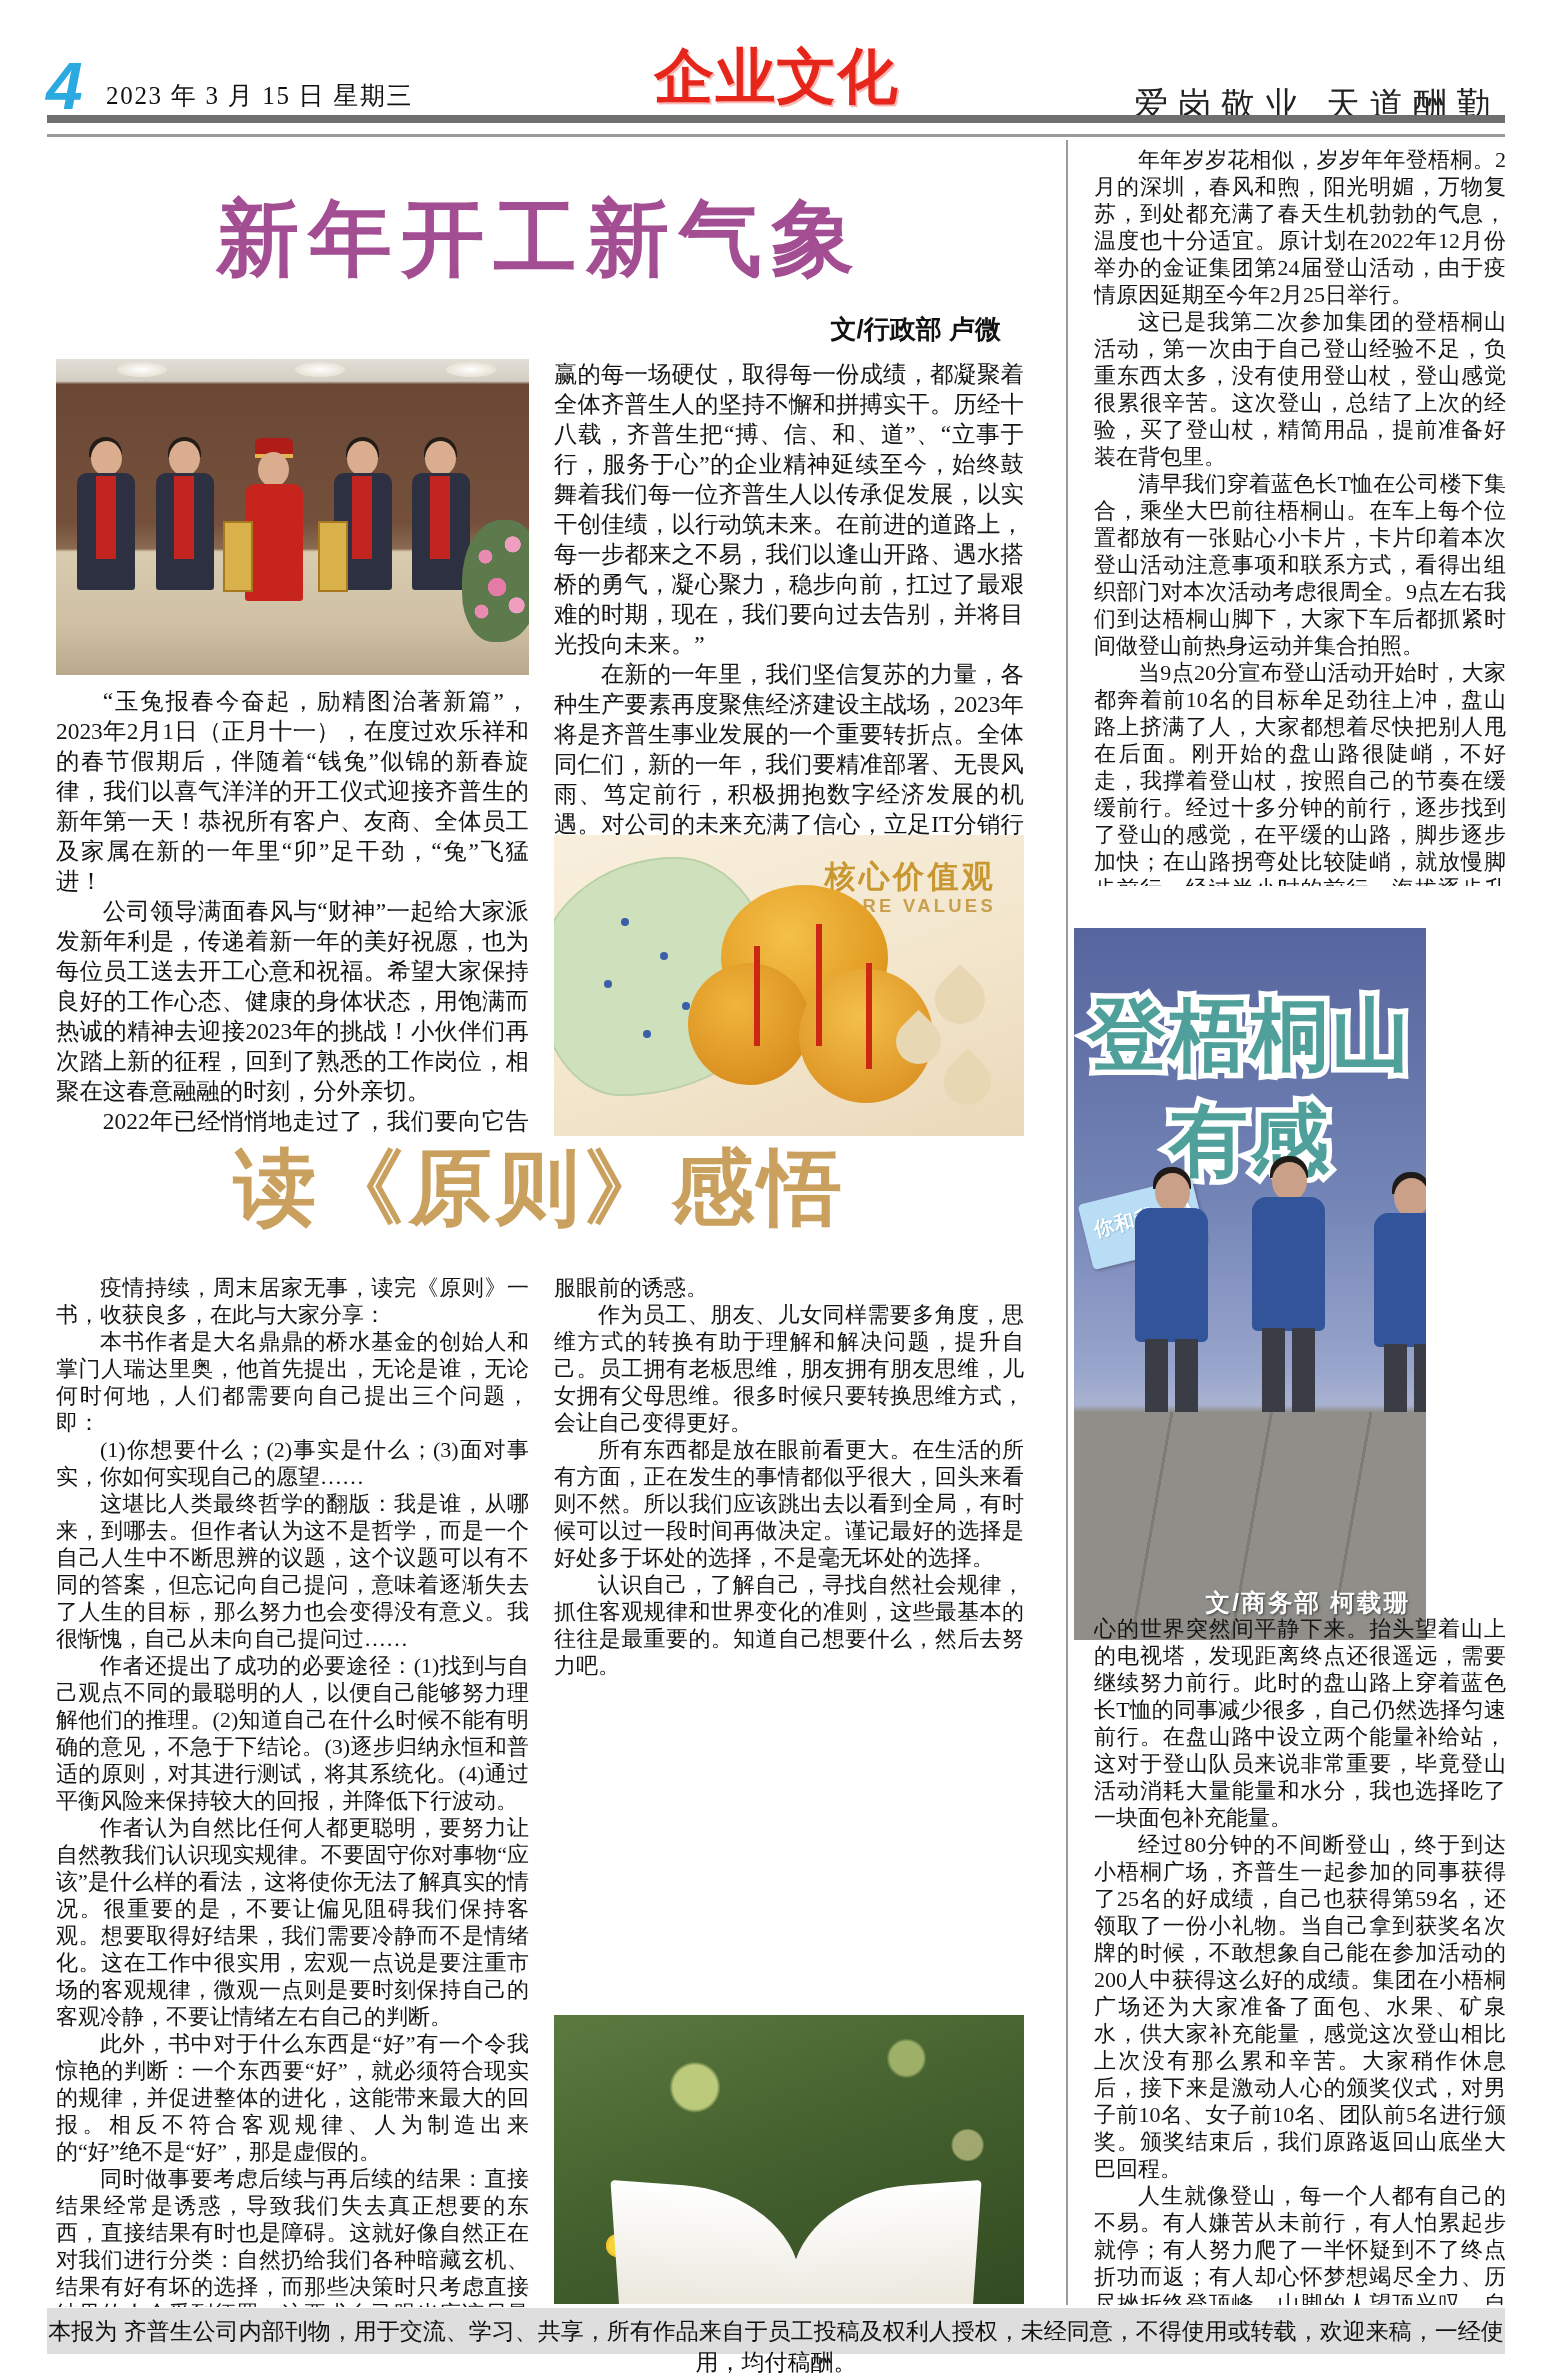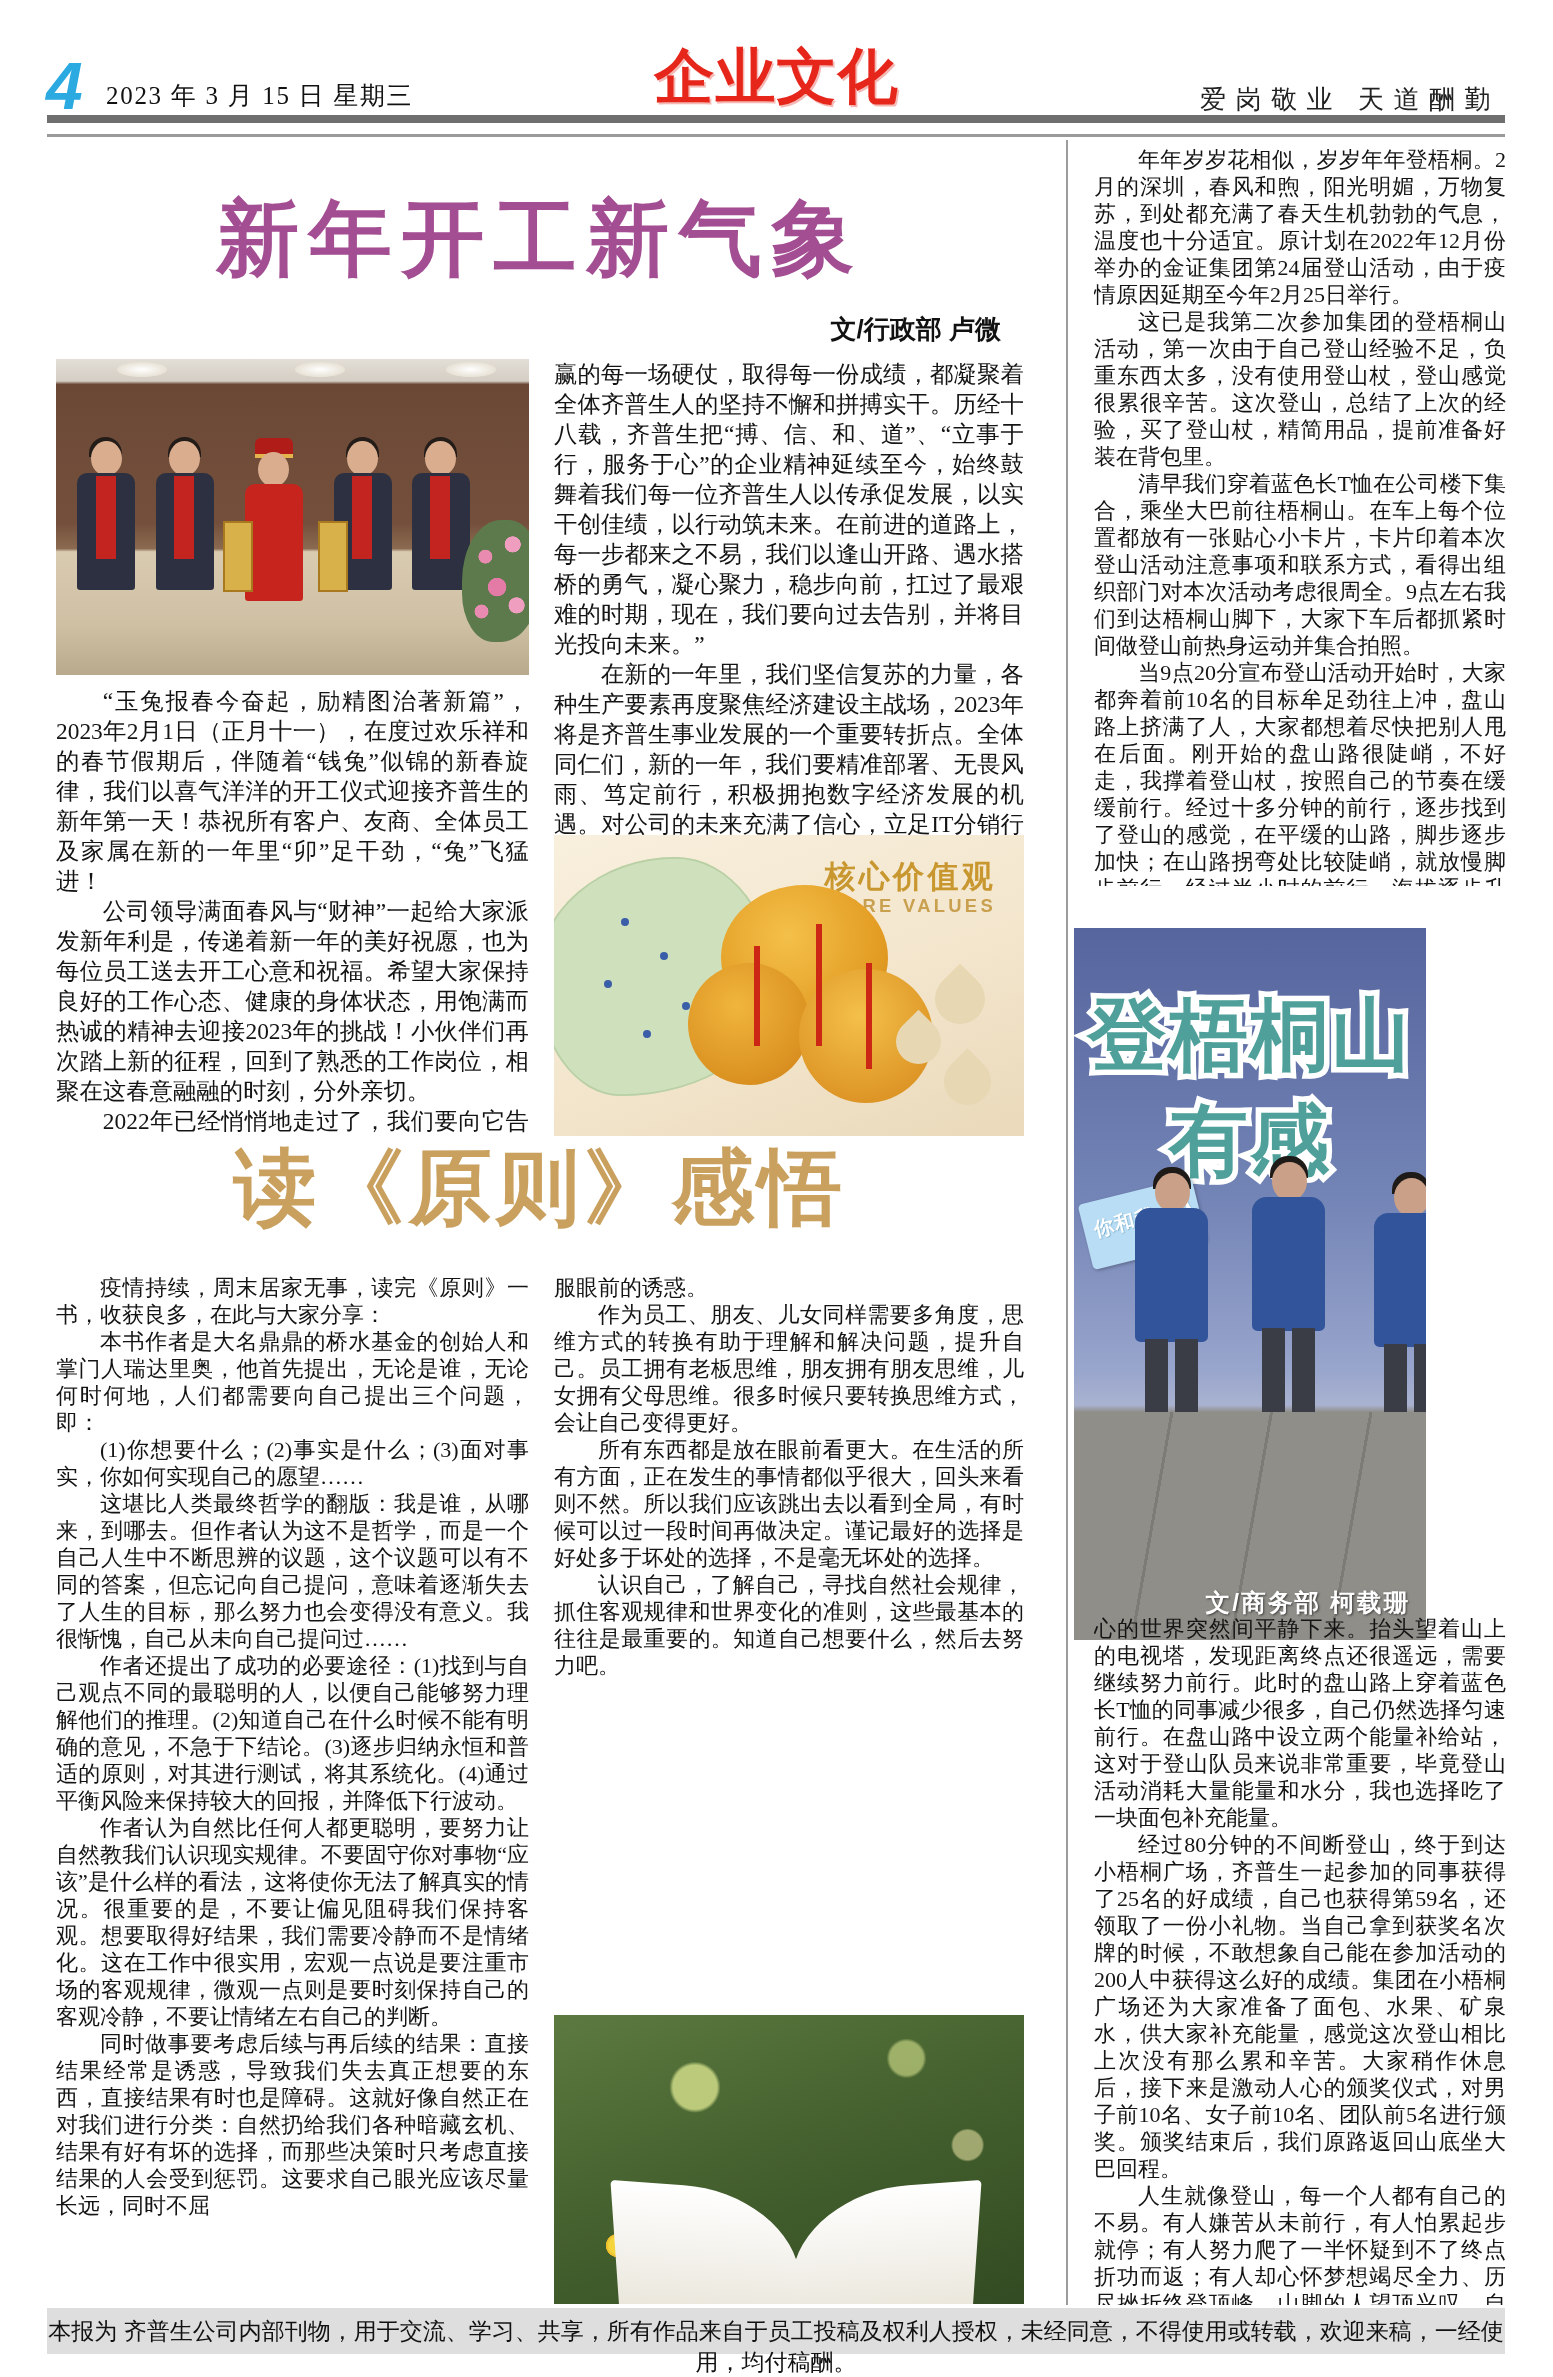--- a/index.html
+++ b/index.html
@@ -7,21 +7,21 @@
         font-family:"Liberation Serif","DejaVu Serif",serif;color:#141414;}
   .abs{position:absolute;}
 
   
   .page-num{left:46px;top:53px;font-family:"Liberation Sans","DejaVu Sans",sans-serif;
             font-size:66px;font-weight:bold;font-style:italic;color:#2BA9E1;line-height:1;}
   .issue-date{left:106px;top:79px;font-family:Liberation Serif, serif;
               font-size:25px;color:#111;letter-spacing:1.7px;}
   .masthead{left:0;top:47px;width:1553px;text-align:center;font-size:60px;font-weight:bold;
             color:#E6261B;letter-spacing:1.1px;line-height:1;text-shadow:1.7px 1.7px 0 #f4b9b4;}
-  .slogan{right:53px;top:82px;font-size:26px;color:#222;letter-spacing:9.5px;}
+  .slogan{right:53px;top:82px;font-size:34px;color:#222;letter-spacing:9.5px;}
   .rule-thick{left:47px;top:115px;width:1458px;height:8.3px;background:#6f6f6f;}
   .rule-thin{left:47px;top:134px;width:1458px;height:3.3px;background:#9a9a9a;}
   .v-divider{left:1066px;top:140px;width:1.7px;height:2165px;background:#9c9c9c;}
 
   
   .a1-title{left:56px;top:194px;width:968px;text-align:center;font-size:83px;line-height:1.1;
             color:#A34D92;font-weight:600;letter-spacing:9.5px;}
   .a1-byline,.a2-byline{font-family:"Liberation Sans","DejaVu Sans",sans-serif;font-weight:bold;
             font-size:26px;color:#111;}
   .a1-byline{left:531px;top:312px;width:470px;text-align:right;}
@@ -209,20 +209,21 @@
   </div>
 
   <div class="abs a2-title">读《原则》感悟</div>
   <div class="abs bodytext a23text col-a2-1">
       <p>疫情持续，周末居家无事，读完《原则》一书，收获良多，在此与大家分享：</p>
       <p>本书作者是大名鼎鼎的桥水基金的创始人和掌门人瑞达里奥，他首先提出，无论是谁，无论何时何地，人们都需要向自己提出三个问题，即：</p>
       <p>(1)你想要什么；(2)事实是什么；(3)面对事实，你如何实现自己的愿望……</p>
       <p>这堪比人类最终哲学的翻版：我是谁，从哪来，到哪去。但作者认为这不是哲学，而是一个自己人生中不断思辨的议题，这个议题可以有不同的答案，但忘记向自己提问，意味着逐渐失去了人生的目标，那么努力也会变得没有意义。我很惭愧，自己从未向自己提问过……</p>
       <p>作者还提出了成功的必要途径：(1)找到与自己观点不同的最聪明的人，以便自己能够努力理解他们的推理。(2)知道自己在什么时候不能有明确的意见，不急于下结论。(3)逐步归纳永恒和普适的原则，对其进行测试，将其系统化。(4)通过平衡风险来保持较大的回报，并降低下行波动。</p>
       <p>作者认为自然比任何人都更聪明，要努力让自然教我们认识现实规律。不要固守你对事物“应该”是什么样的看法，这将使你无法了解真实的情况。很重要的是，不要让偏见阻碍我们保持客观。想要取得好结果，我们需要冷静而不是情绪化。这在工作中很实用，宏观一点说是要注重市场的客观规律，微观一点则是要时刻保持自己的客观冷静，不要让情绪左右自己的判断。</p>
+      <p>此外，书中对于什么东西是“好”有一个令我惊艳的判断：一个东西要“好”，就必须符合现实的规律，并促进整体的进化，这能带来最大的回报。相反不符合客观规律、人为制造出来的“好”绝不是“好”，那是虚假的。</p>
       <p>同时做事要考虑后续与再后续的结果：直接结果经常是诱惑，导致我们失去真正想要的东西，直接结果有时也是障碍。这就好像自然正在对我们进行分类：自然扔给我们各种暗藏玄机、结果有好有坏的选择，而那些决策时只考虑直接结果的人会受到惩罚。这要求自己眼光应该尽量长远，同时不屈</p>
     </div>
   <div class="abs bodytext a23text cont col-a2-2">
       <p>服眼前的诱惑。</p>
       <p>作为员工、朋友、儿女同样需要多角度，思维方式的转换有助于理解和解决问题，提升自己。员工拥有老板思维，朋友拥有朋友思维，儿女拥有父母思维。很多时候只要转换思维方式，会让自己变得更好。</p>
       <p>所有东西都是放在眼前看更大。在生活的所有方面，正在发生的事情都似乎很大，回头来看则不然。所以我们应该跳出去以看到全局，有时候可以过一段时间再做决定。谨记最好的选择是好处多于坏处的选择，不是毫无坏处的选择。</p>
       <p>认识自己，了解自己，寻找自然社会规律，抓住客观规律和世界变化的准则，这些最基本的往往是最重要的。知道自己想要什么，然后去努力吧。</p>
     </div>
 
   <div class="abs photo-book">

